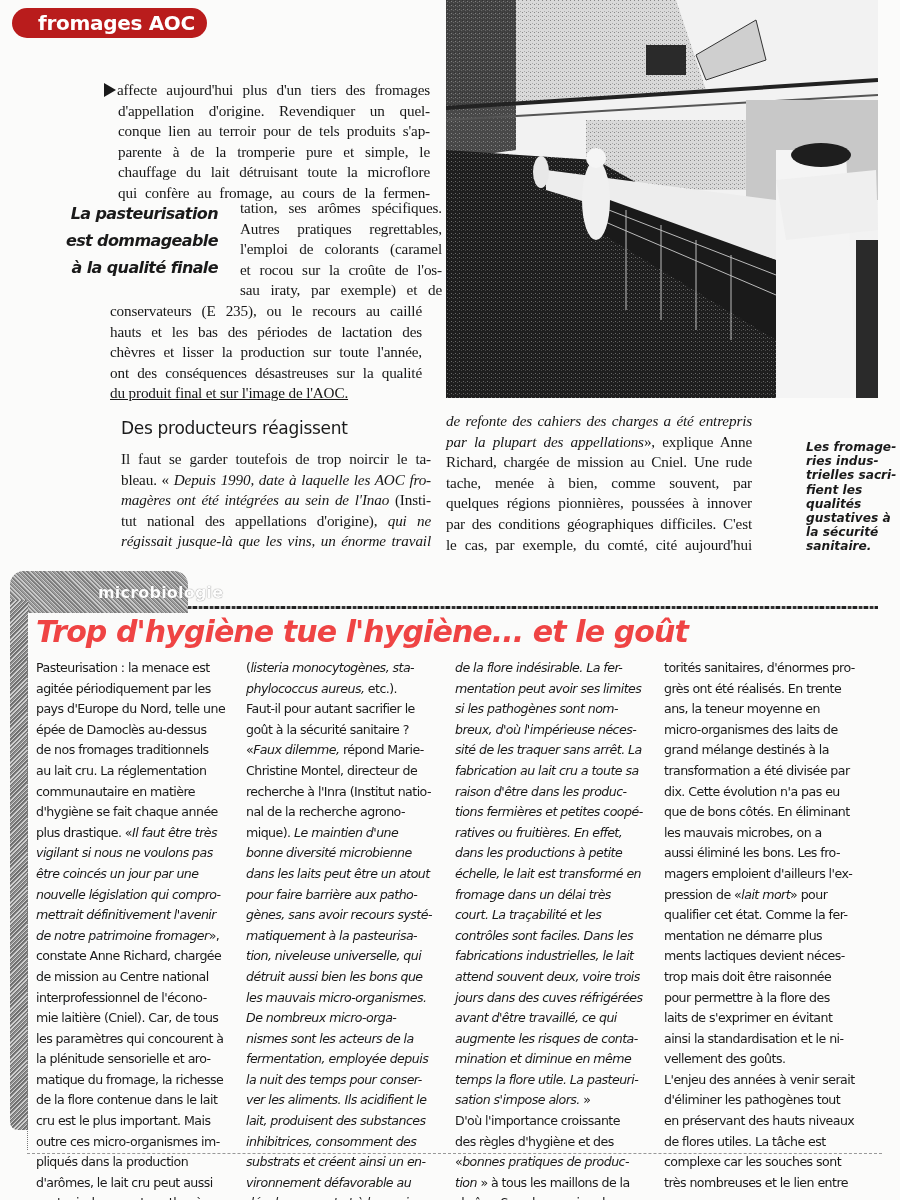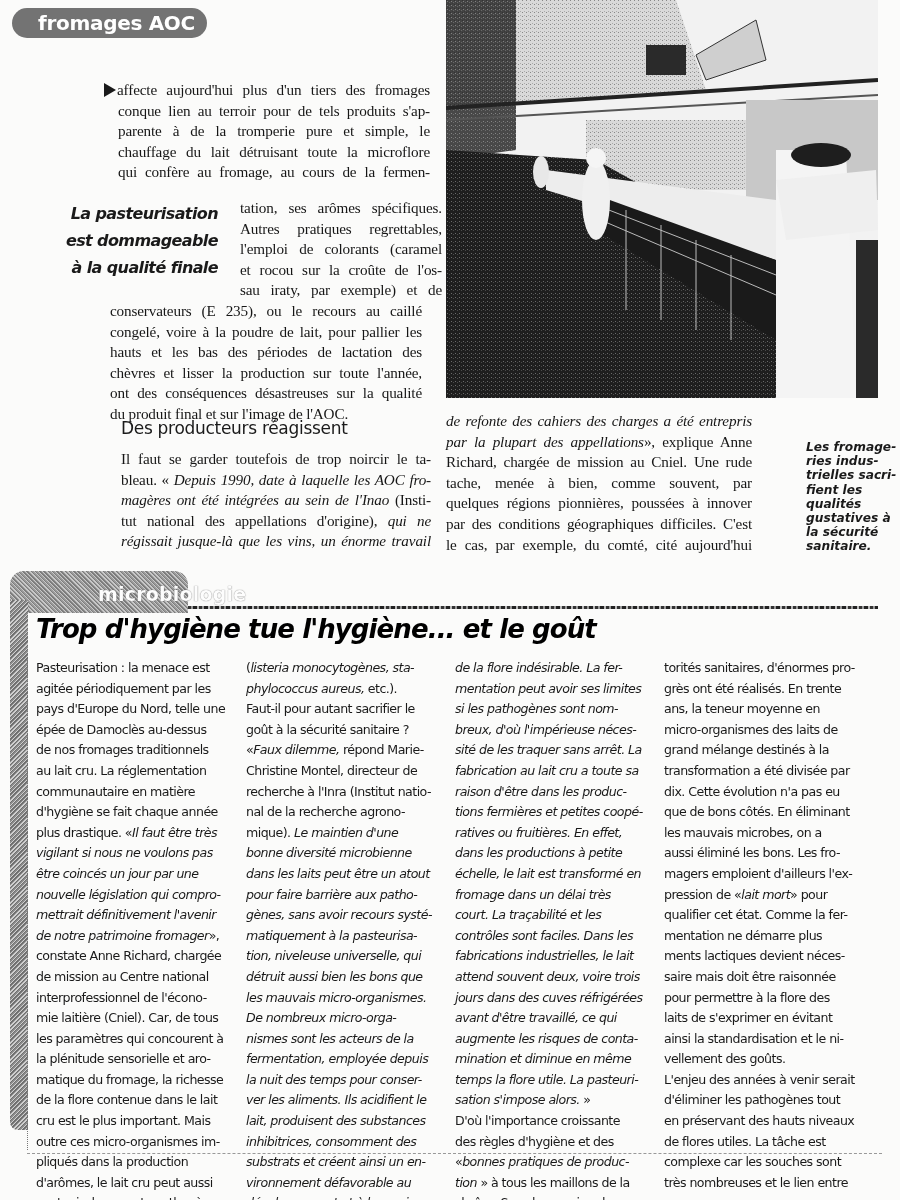--- a/index.html
+++ b/index.html
@@ -8,35 +8,35 @@
     background: #fbfbfa; color: #161616;
     font-family: "DejaVu Serif", serif;
     position: relative;
   }
   .page { position: absolute; inset: 0; }
 
   
   .section-pill {
     position: absolute; left: 12px; top: 8px;
     width: 195px; height: 30px;
-    background: #737373; border-radius: 15px;
+    background: #b91c1c; border-radius: 15px;
     color: #fff; font-family: "DejaVu Sans", sans-serif;
     font-weight: bold; font-size: 20px; line-height: 30px;
     padding-left: 26px; box-sizing: border-box;
     letter-spacing: -0.3px;
   }
 
   
   .serif {
     font-family: "Liberation Serif", serif;
     font-size: 15.2px; line-height: 20.6px;
     text-align: justify; letter-spacing: -0.15px;
   }
   .serif .ln { display: block; text-align: justify; text-align-last: justify; white-space: nowrap; }
-  .serif .ln.last { text-align-last: left; }
+  .serif .ln.last { text-align-last: left; text-decoration: underline; }
 
   .col-intro { position: absolute; left: 118px; top: 80px; width: 312px; }
   .wrap-lines { position: absolute; left: 240px; top: 198px; width: 202px; }
   .col-intro-b { position: absolute; left: 110px; top: 301px; width: 312px; }
 
   .arrow-icon {
     display: inline-block; width: 0; height: 0;
     border-top: 7px solid transparent; border-bottom: 7px solid transparent;
     border-left: 12px solid #1a1a1a; vertical-align: -2px; margin-right: 1px;
     margin-left: -14px;
@@ -71,36 +71,36 @@
   }
   .photo svg { display: block; }
   .micro-tab {
     position: absolute; left: 10px; top: 571px; width: 178px; height: 42px;
     border-radius: 14px 14px 0 0;
     background: repeating-linear-gradient(45deg, #9a9a9a 0 1px, #c8c8c8 1px 2px, #7c7c7c 2px 3px);
   }
   .micro-tab-label {
     position: absolute; left: 98px; top: 583px;
     font-family: "DejaVu Sans", sans-serif; font-weight: bold;
-    font-size: 19px; color: #fdfdfd; letter-spacing: 0.2px;
+    font-size: 16px; color: #fdfdfd; letter-spacing: 0.2px;
     text-shadow: 0 0 1px #555;
   }
   .micro-left-border {
     position: absolute; left: 10px; top: 600px; width: 18px; height: 530px;
     background: repeating-linear-gradient(135deg, #8c8c8c 0 1px, #cfcfcf 1px 2px, #6f6f6f 2px 3px);
     border-bottom-left-radius: 8px;
   }
   .micro-top-line {
     position: absolute; left: 188px; top: 606px; width: 690px; height: 3px;
     background: repeating-linear-gradient(90deg, #333 0 3px, #999 3px 5px, #222 5px 9px, #bbb 9px 11px);
   }
   .micro-title {
     position: absolute; left: 36px; top: 614px;
     font-family: "DejaVu Sans", sans-serif; font-style: italic; font-weight: bold;
-    font-size: 26px; color: #000000; letter-spacing: -0.9px;
+    font-size: 30px; color: #ef4444; letter-spacing: -0.9px;
   }
   .dotted-v {
     position: absolute; left: 27px; top: 660px; width: 0; height: 490px;
     border-left: 1px dotted #777;
   }
   .dotted-h {
     position: absolute; left: 27px; top: 1153px; width: 855px; height: 0;
     border-top: 1px dashed #999;
   }
 
@@ -124,40 +124,40 @@
 </style>
 </head>
 <body>
 
 <div class="page">
 
   <div class="section-pill">fromages AOC</div>
 
   <div class="serif col-intro" id="intro">
       <span class="ln"><span class="arrow-icon"></span><span>affecte aujourd'hui plus d'un tiers des fromages</span></span>
+      <span class="ln"><span>d'appellation d'origine. Revendiquer un quel-</span></span>
       <span class="ln"><span>conque lien au terroir pour de tels produits s'ap-</span></span>
       <span class="ln"><span>parente à de la tromperie pure et simple, le</span></span>
       <span class="ln"><span>chauffage du lait détruisant toute la microflore</span></span>
       <span class="ln"><span>qui confère au fromage, au cours de la fermen-</span></span>
     </div>
   <div class="pullquote" id="pullquote">
       <div>La pasteurisation</div>
       <div>est dommageable</div>
       <div>à la qualité finale</div>
     </div>
   <div class="serif wrap-lines" id="wraplines">
       <span class="ln">tation, ses arômes spécifiques.</span>
       <span class="ln">Autres pratiques regrettables,</span>
       <span class="ln">l'emploi de colorants (caramel</span>
       <span class="ln">et rocou sur la croûte de l'os-</span>
       <span class="ln">sau iraty, par exemple) et de</span>
     </div>
   <div class="serif col-intro-b" id="introb">
       <span class="ln">conservateurs (E 235), ou le recours au caillé</span>
-      <span class="ln">congelé, voire à la poudre de lait, pour pallier les</span>
       <span class="ln">hauts et les bas des périodes de lactation des</span>
       <span class="ln">chèvres et lisser la production sur toute l'année,</span>
       <span class="ln">ont des conséquences désastreuses sur la qualité</span>
       <span class="ln last">du produit final et sur l'image de l'AOC.</span>
     </div>
 
   <div class="subhead">Des producteurs réagissent</div>
   <div class="serif col-producers" id="producers">
       <span class="ln"><span>Il faut se garder toutefois de trop noircir le ta-</span></span>
       <span class="ln"><span>bleau. « </span><i>Depuis 1990, date à laquelle les AOC fro-</i></span>
@@ -341,21 +341,21 @@
       <span class="ln"><span>transformation a été divisée par</span></span>
       <span class="ln"><span>dix. Cette évolution n'a pas eu</span></span>
       <span class="ln"><span>que de bons côtés. En éliminant</span></span>
       <span class="ln"><span>les mauvais microbes, on a</span></span>
       <span class="ln"><span>aussi éliminé les bons. Les fro-</span></span>
       <span class="ln"><span>magers emploient d'ailleurs l'ex-</span></span>
       <span class="ln"><span>pression de «</span><i>lait mort</i><span>» pour</span></span>
       <span class="ln"><span>qualifier cet état. Comme la fer-</span></span>
       <span class="ln"><span>mentation ne démarre plus</span></span>
       <span class="ln"><span>ments lactiques devient néces-</span></span>
-      <span class="ln"><span>saire mais doit être raisonnée</span></span>
+      <span class="ln"><span>trop mais doit être raisonnée</span></span>
       <span class="ln"><span>pour permettre à la flore des</span></span>
       <span class="ln"><span>laits de s'exprimer en évitant</span></span>
       <span class="ln"><span>ainsi la standardisation et le ni-</span></span>
       <span class="ln"><span>vellement des goûts.</span></span>
       <span class="ln"><span>L'enjeu des années à venir serait</span></span>
       <span class="ln"><span>d'éliminer les pathogènes tout</span></span>
       <span class="ln"><span>en préservant des hauts niveaux</span></span>
       <span class="ln"><span>de flores utiles. La tâche est</span></span>
       <span class="ln"><span>complexe car les souches sont</span></span>
       <span class="ln"><span>très nombreuses et le lien entre</span></span>

